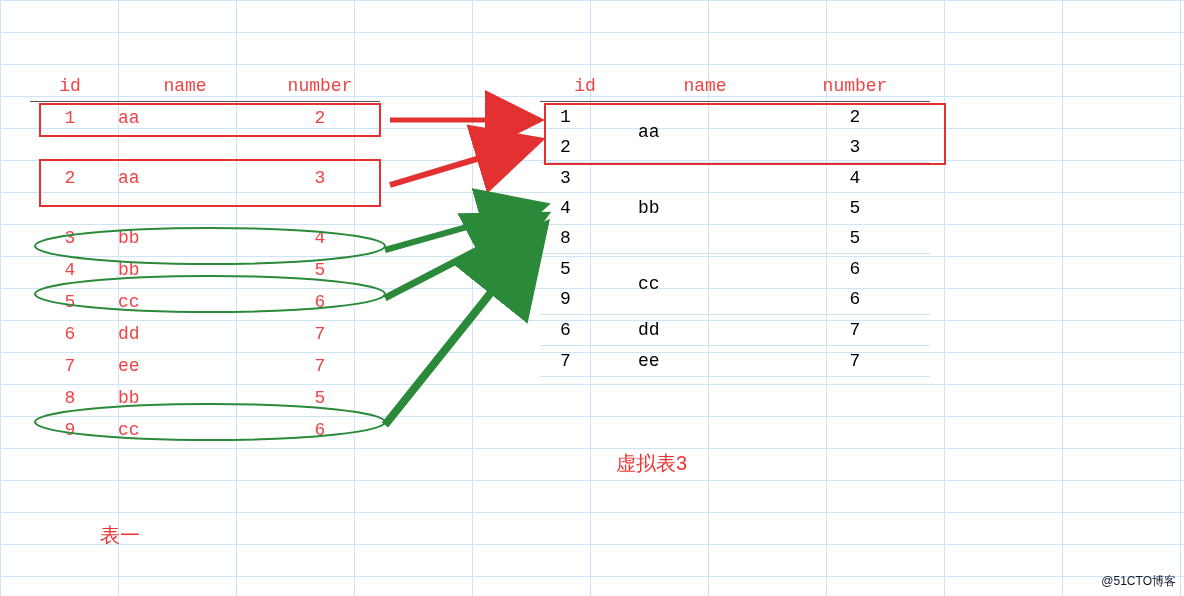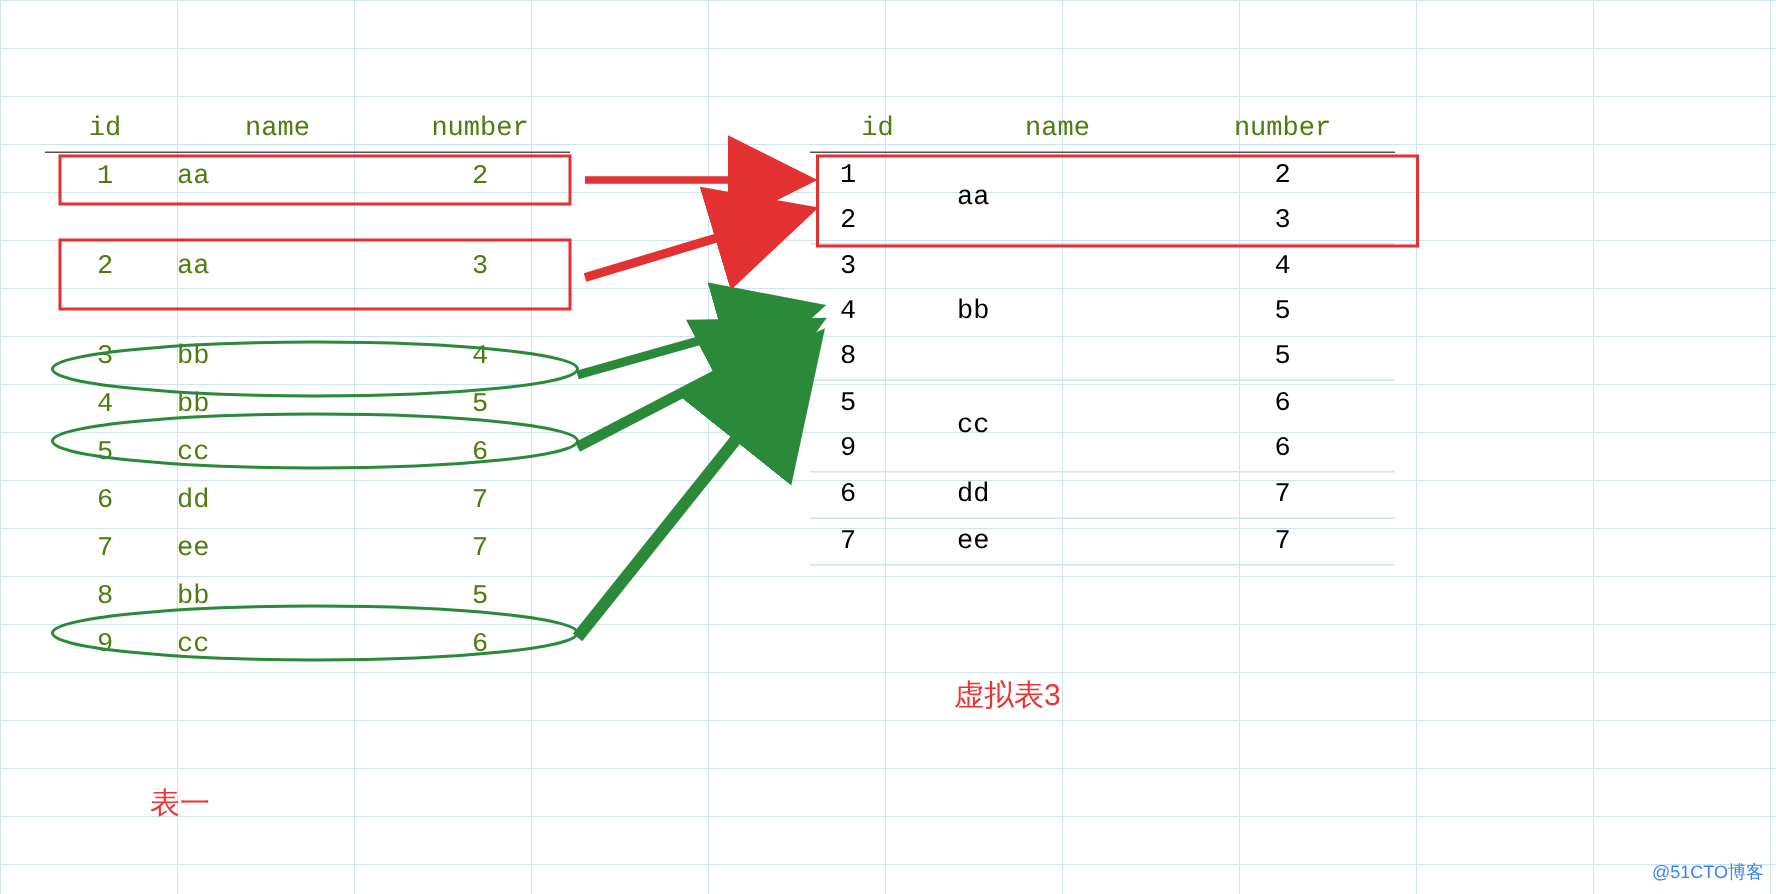--- a/index.html
+++ b/index.html
@@ -26,21 +26,21 @@
     position: absolute;
     z-index: 2;
   }
   .row {
     display: flex;
     height: 32px;
     align-items: center;
   }
   .cell {
     padding: 0 8px;
-    color: #4d7c0f;
+    color: #ef4444;
   }
   .c-id { width: 80px; text-align: center; }
   .c-name { width: 150px; }
   .c-num { width: 120px; text-align: center; }
   .hdr .cell { text-align: center; }
   .hdr { border-bottom: 1px solid #555; }
   .t1 { left: 30px; top: 70px; }
   .t2 { left: 540px; top: 70px; }
   .t1 .gap { height: 28px; }
   svg.overlay {
@@ -55,21 +55,21 @@
     position: absolute;
     font-family: "Microsoft YaHei", sans-serif;
     color: #e33;
     font-size: 20px;
     z-index: 4;
   }
   .watermark {
     position: absolute;
     right: 8px;
     bottom: 6px;
-    color: #3b82f6;
+    color: #0f172a;
     font-size: 12px;
     font-family: sans-serif;
     z-index: 5;
   }
   .t2 .c-id { width: 90px; }
   .t2 .c-name { width: 150px; }
   .t2 .c-num { width: 150px; }
 </style>
 </head>
 <body>
@@ -215,15 +215,15 @@
 
   <line x1="390" y1="120" x2="540" y2="120" stroke="#e33030" stroke-width="5" marker-end="url(#ar-red)"></line>
   <line x1="390" y1="185" x2="540" y2="140" stroke="#e33030" stroke-width="6" marker-end="url(#ar-red)"></line>
 
   <line x1="385" y1="250" x2="545" y2="205" stroke="#2a8a3a" stroke-width="6" marker-end="url(#ar-green)"></line>
   <line x1="385" y1="298" x2="545" y2="215" stroke="#2a8a3a" stroke-width="7" marker-end="url(#ar-green)"></line>
   <line x1="385" y1="425" x2="545" y2="225" stroke="#2a8a3a" stroke-width="8" marker-end="url(#ar-green)"></line>
 </svg>
 
 <div class="label" style="left:100px; top:522px;">表一</div>
-<div class="label" style="left:636px; top:450px;">虚拟表3</div>
+<div class="label" style="left:616px; top:450px;">虚拟表3</div>
 
 <div class="watermark">@51CTO博客</div>
 
 </body></html>

